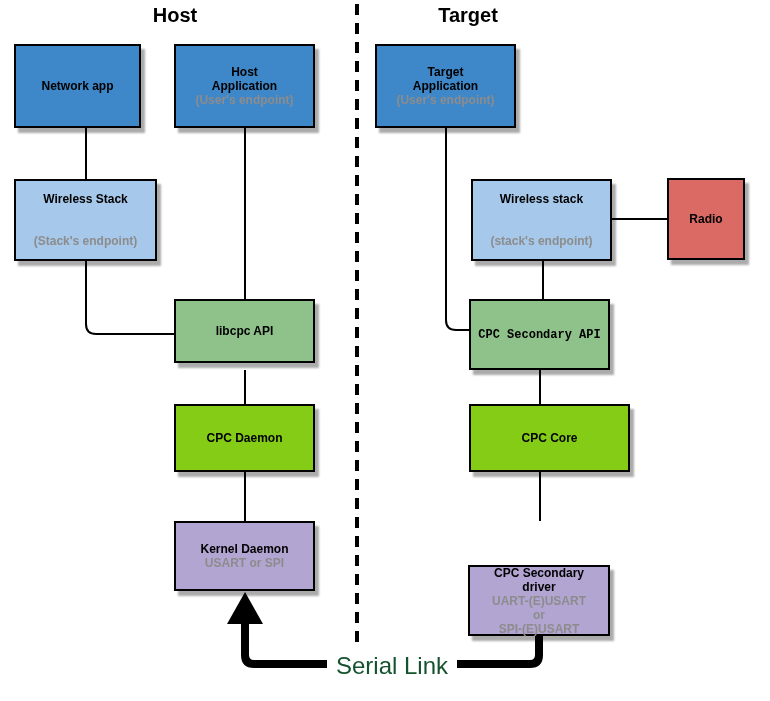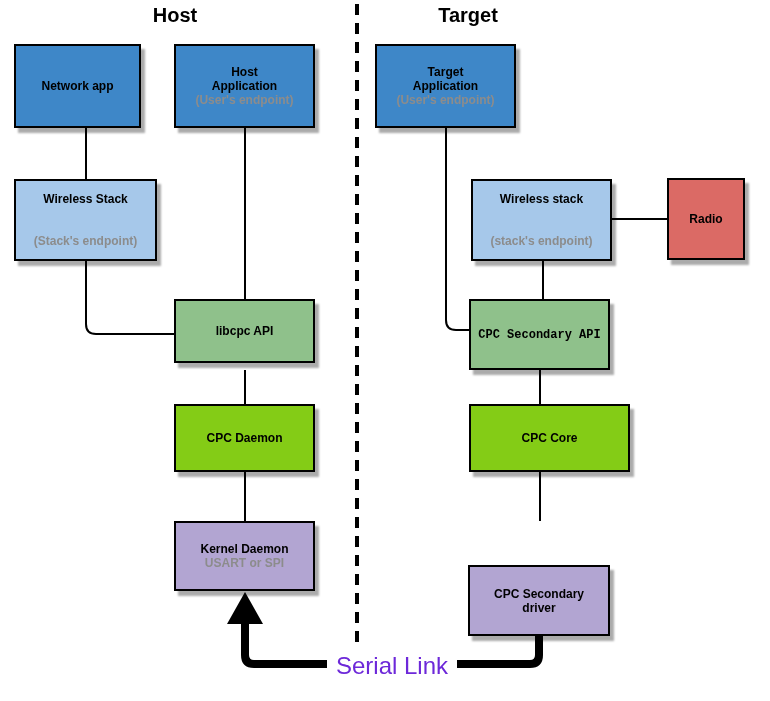--- a/index.html
+++ b/index.html
@@ -23,21 +23,21 @@
   .node .label   { white-space:pre-line; }
   .node .sublabel{ white-space:pre-line; color:#8C8C8C; }
   .fill-blue      { background:#3E87C8; }
   .fill-lightblue { background:#A6C8EA;gap:28px; }
   .fill-green     { background:#8FC18B; }
   .fill-yellow    { background:#84cc16;justify-content:center; }
   .fill-purple    { background:#B2A5D2; }
   .fill-red       { background:#DB6A65; }
   .serial-label {
     position:absolute; left:392px; top:666px; transform:translate(-50%,-50%);
-    font-size:24px; color:#6d28d9; white-space:nowrap; background:#ffffff; padding:0 3px;
+    font-size:24px; color:#14532d; white-space:nowrap; background:#ffffff; padding:0 3px;
   }
 </style>
 </head>
 <body>
 
 <div class="canvas">
 
   <svg class="layer-svg" viewBox="0 0 770 701" xmlns="http://www.w3.org/2000/svg">
 
     <line x1="357" y1="4" x2="357" y2="650" stroke="#000000" stroke-width="4" stroke-dasharray="11 8"></line>
@@ -109,17 +109,20 @@
     <div class="label">CPC Secondary API</div>
   </div>
 
   <div class="node fill-yellow" style="left:469px; top:404px; width:161px; height:68px;">
     <div class="label">CPC Core</div>
   </div>
 
   <div class="node fill-purple" style="left:468px; top:521px; width:142px; height:71px;margin-top:44px;">
     <div class="label">CPC Secondary
 driver</div>
+    <div class="sublabel">UART-(E)USART
+or
+SPI-(E)USART</div>
   </div>
 
   <div class="serial-label">Serial Link</div>
 
 </div>
 
 </body></html>

